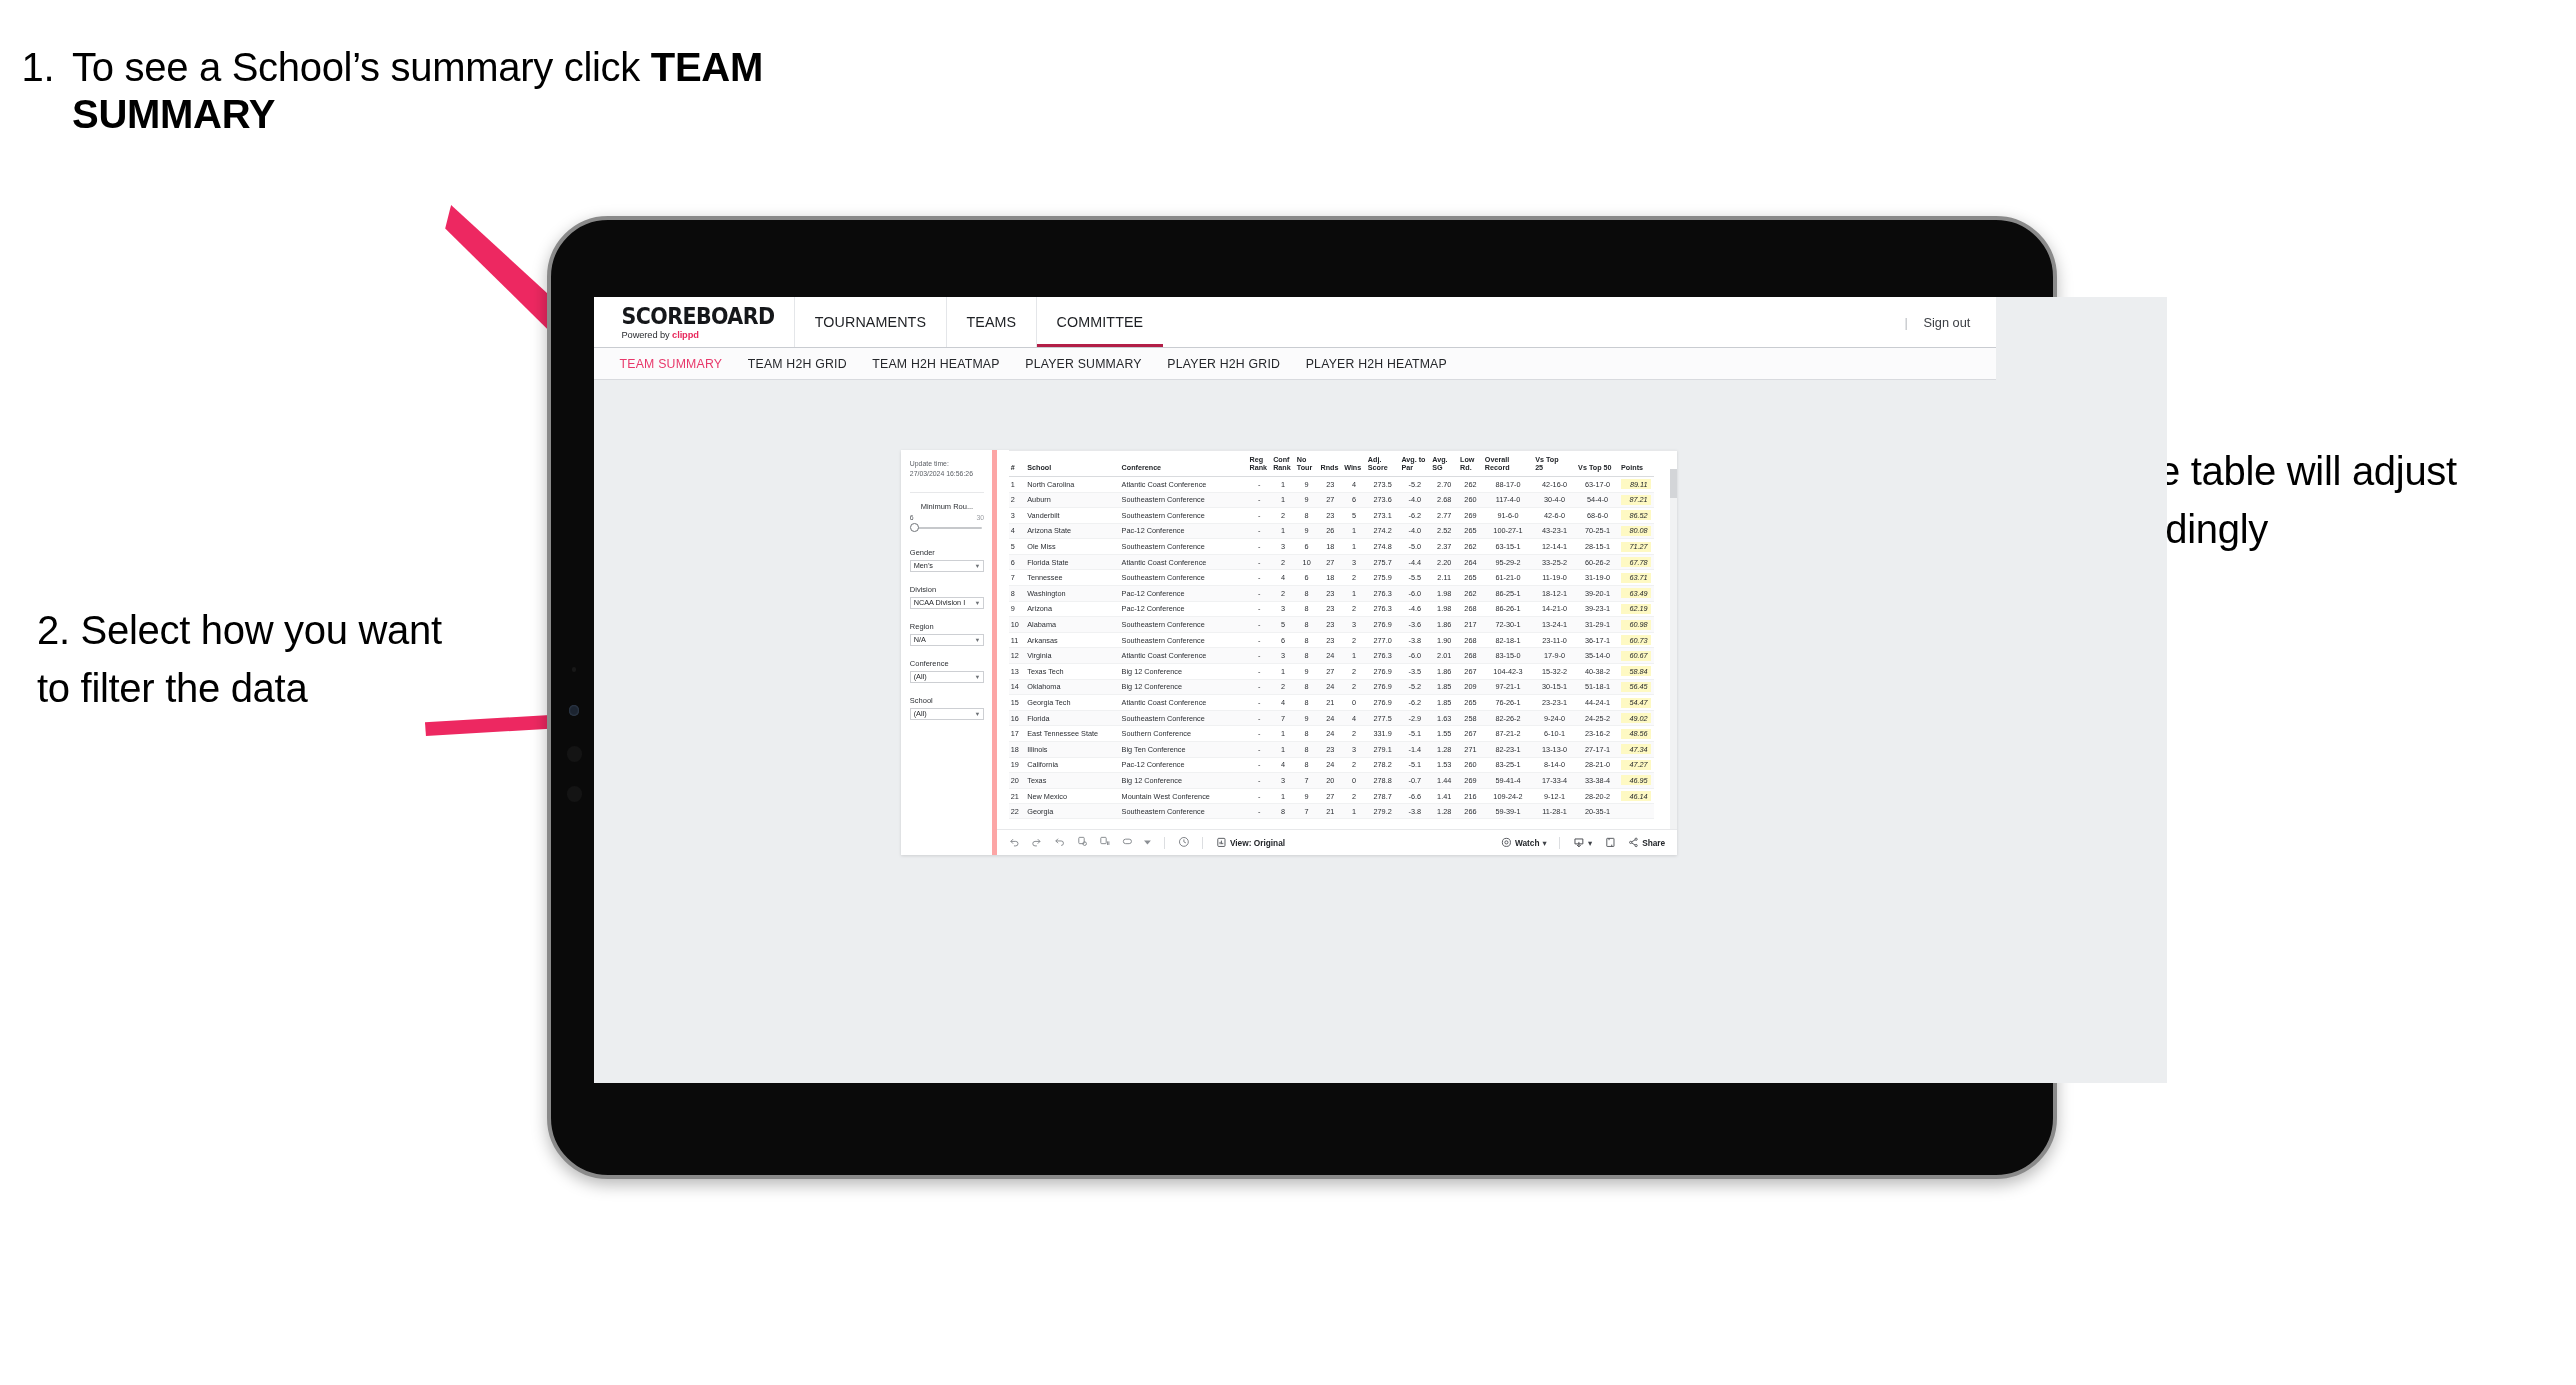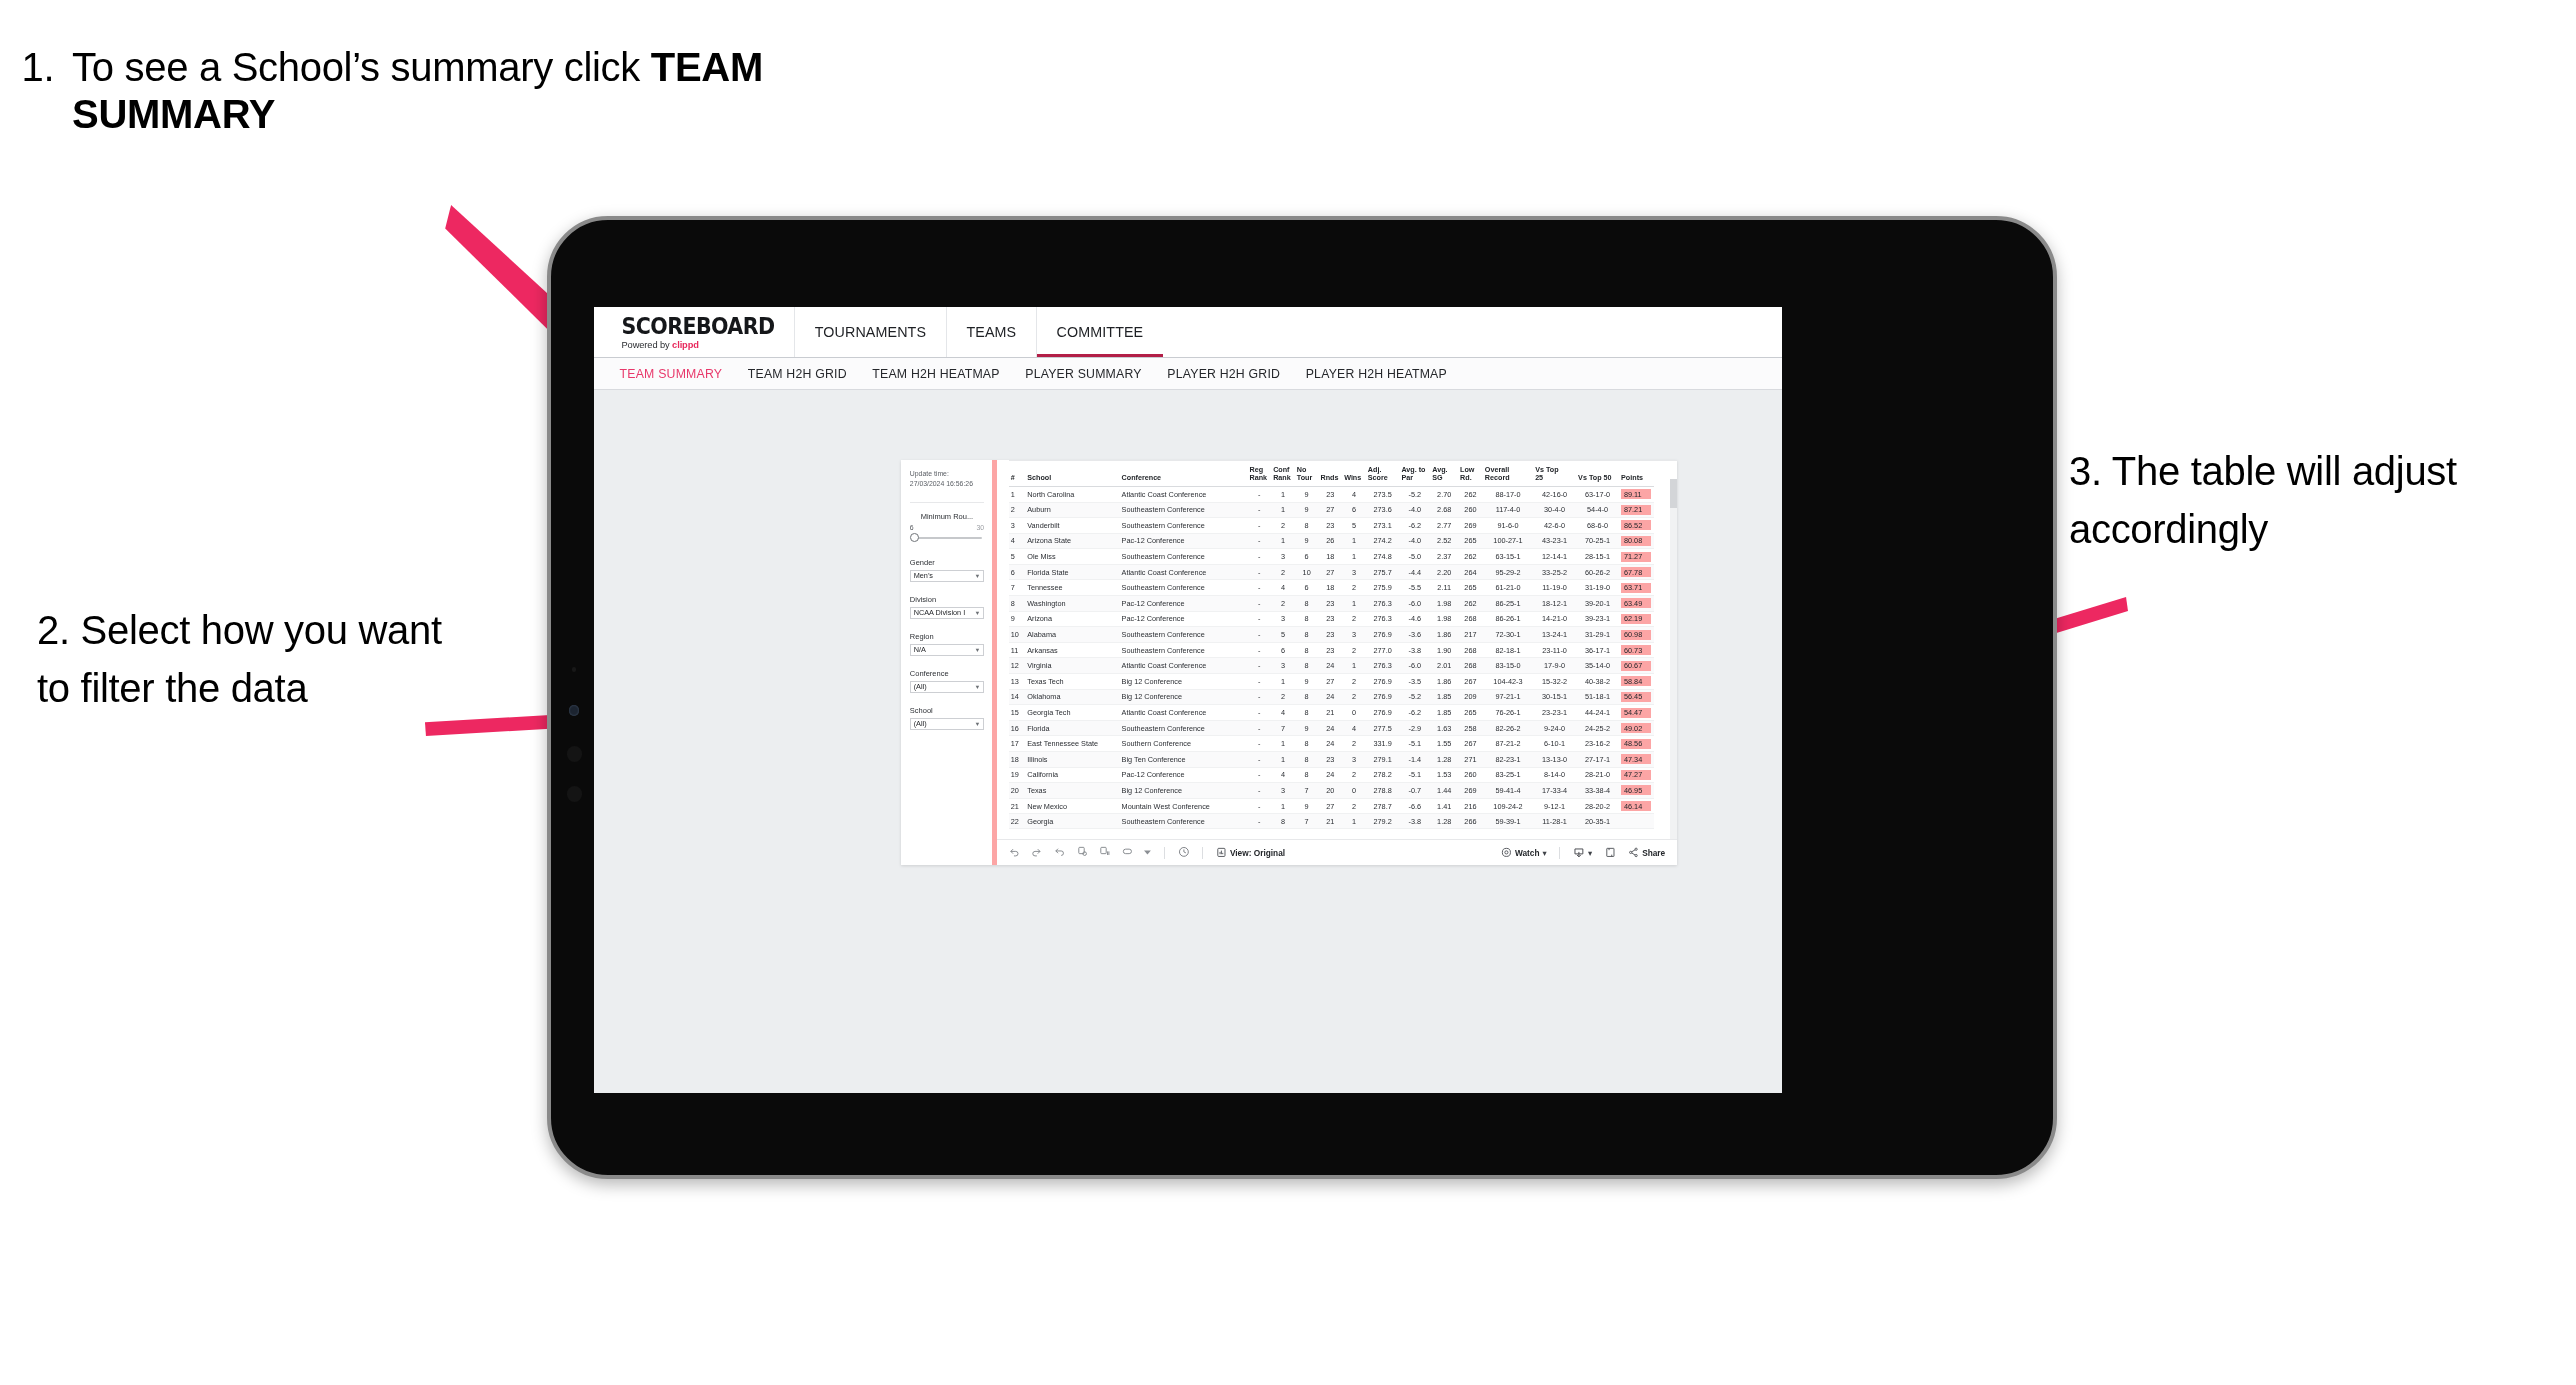--- a/index.html
+++ b/index.html
@@ -39,22 +39,22 @@
     position: absolute;
     left: 547px; top: 216px;
     width: 1510px; height: 963px;
     background: #0a0a0a;
     border-radius: 61px;
     border: 4.9px solid #8a8a8a;
     box-shadow: 0 5.9px 15.7px rgba(0,0,0,0.28);
   }
   #screen {
     position: absolute;
-    left: 43px; top: 87px;
-    width: 1188px; height: 786px;
+    left: 43px; top: 77px;
+    width: 1573px; height: 786px;
     background: #eceef0;
     overflow: hidden;
   }
   
   .cam { position: absolute; border-radius: 50%; background: #141414; }
   .cam.lens { background: #1c2430; box-shadow: inset 0 0 2px #4a5a70; }
   .cam.tiny { background: #181818; }
 
   
   .topbar {
@@ -166,22 +166,22 @@
   .c-num   { width: 22.6px; text-align: center; }
   .c-score { width: 32px; text-align: center; }
   .c-par   { width: 29.5px; text-align: center; }
   .c-sg    { width: 26.5px; text-align: center; }
   .c-low   { width: 23.6px; text-align: center; }
   .c-rec   { width: 48px; text-align: center; }
   .c-t25   { width: 41px; text-align: center; }
   .c-t50   { width: 41px; text-align: center; }
   .c-pts   { width: 33px; text-align: right; padding-right: 3.9px !important; }
   td.c-pts span.pill {
-    display: inline-block; min-width: 29.5px; text-align: left;
-    background: #fca5a5; padding: 0.5px 2.9px 0.5px 2.9px; color: #23262a;
+    display: inline-block; min-width: 29.5px; text-align: right;
+    background: #fef9c3; padding: 0.5px 2.9px 0.5px 2.9px; color: #23262a; font-style: italic;
   }
   th.c-pts { text-align: right; padding-right: 3.9px; margin-top: 25px; }
 
   .vscroll {
     position: absolute; right: 0; top: 17.7px; width: 6.9px; height: 366px;
     background: #f1f2f3;
   }
   .vscroll .thumb { position: absolute; left: 0; top: 0; width: 6.9px; height: 29.5px; background: #d3d5d8; }
 
   .viztoolbar {

